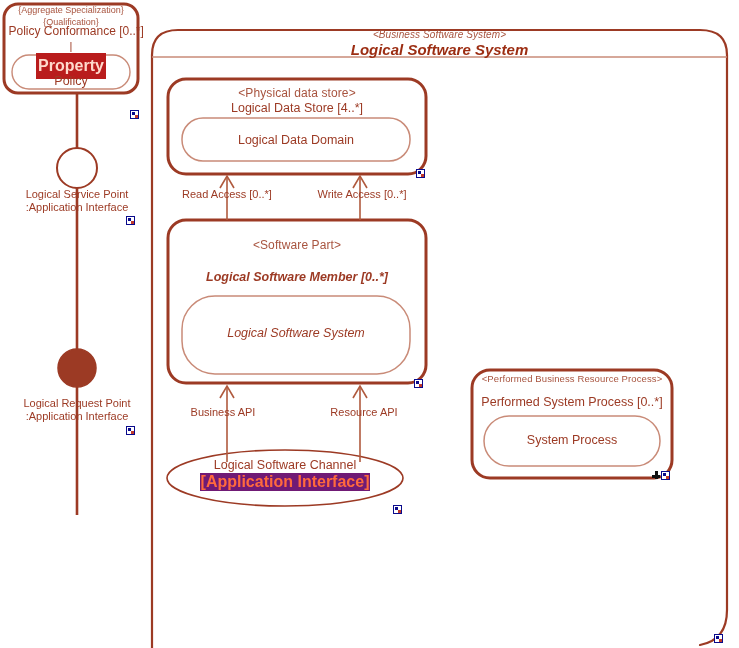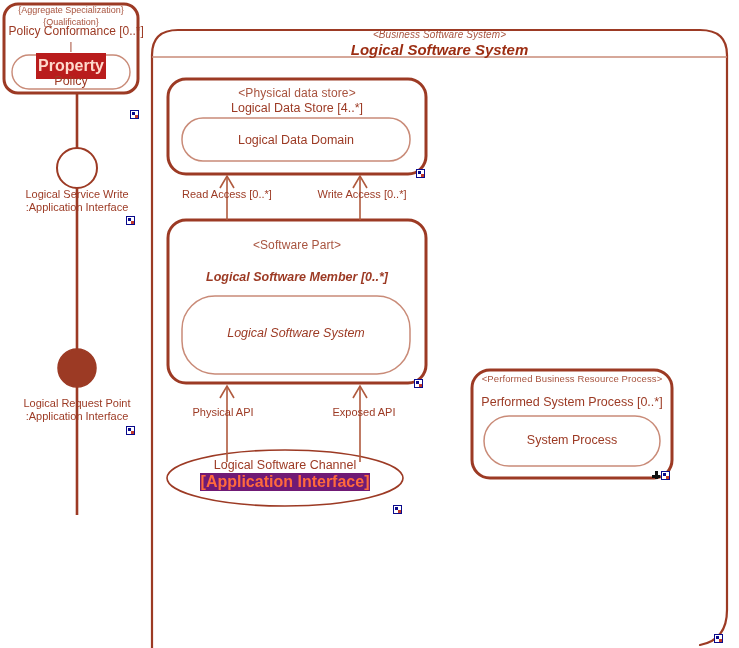--- a/index.html
+++ b/index.html
@@ -191,30 +191,30 @@
 
   <div class="lbl stereo-plain" style="left:470px; top:374px; width:204px; font-size:9.5px;">&lt;Performed Business Resource Process&gt;</div>
   <div class="lbl name" style="left:472px; top:395px; width:200px;">Performed System Process [0..*]</div>
   <div class="lbl name" style="left:484px; top:433px; width:176px;">System Process</div>
 
   <div class="lbl name" style="left:167px; top:458px; width:236px;">Logical Software Channel</div>
   <div class="lbl" style="left:167px; top:473px; width:236px;">
     <span class="hl-alt">[Application Interface]</span>
   </div>
 
-  <div class="lbl small" style="left:4px; top:188px; width:146px;">Logical Service Write</div>
+  <div class="lbl small" style="left:4px; top:188px; width:146px;">Logical Service Point</div>
   <div class="lbl small" style="left:4px; top:201px; width:146px;">:Application Interface</div>
 
   <div class="lbl small" style="left:2px; top:397px; width:150px;">Logical Request Point</div>
   <div class="lbl small" style="left:2px; top:410px; width:150px;">:Application Interface</div>
 
   <div class="lbl small" style="left:177px; top:188px; width:100px;">Read Access [0..*]</div>
   <div class="lbl small" style="left:312px; top:188px; width:100px;">Write Access [0..*]</div>
-  <div class="lbl small" style="left:177px; top:406px; width:92px;">Physical API</div>
-  <div class="lbl small" style="left:318px; top:406px; width:92px;">Exposed API</div>
+  <div class="lbl small" style="left:177px; top:406px; width:92px;">Business API</div>
+  <div class="lbl small" style="left:318px; top:406px; width:92px;">Resource API</div>
 
   <div class="marker" style="left:130px; top:110px;"></div>
   <div class="marker" style="left:126px; top:216px;"></div>
   <div class="marker" style="left:126px; top:426px;"></div>
   <div class="marker" style="left:416px; top:169px;"></div>
   <div class="marker" style="left:414px; top:379px;"></div>
   <div class="marker" style="left:393px; top:505px;"></div>
   <div class="marker" style="left:661px; top:471px;"></div>
   <div class="marker" style="left:714px; top:634px;"></div>
 

